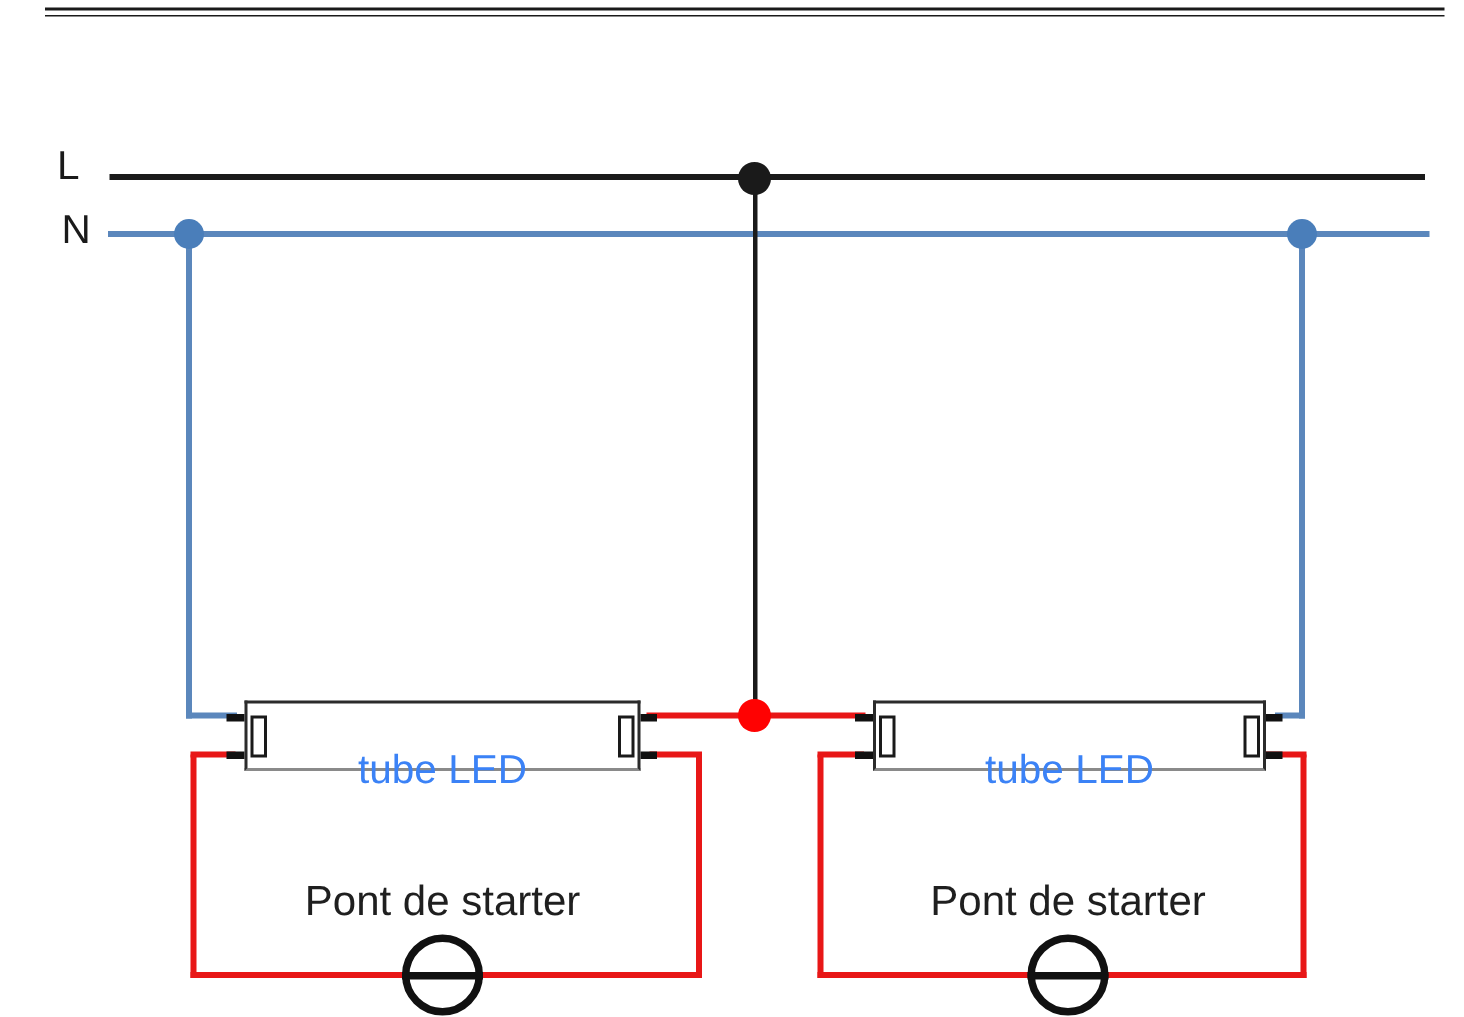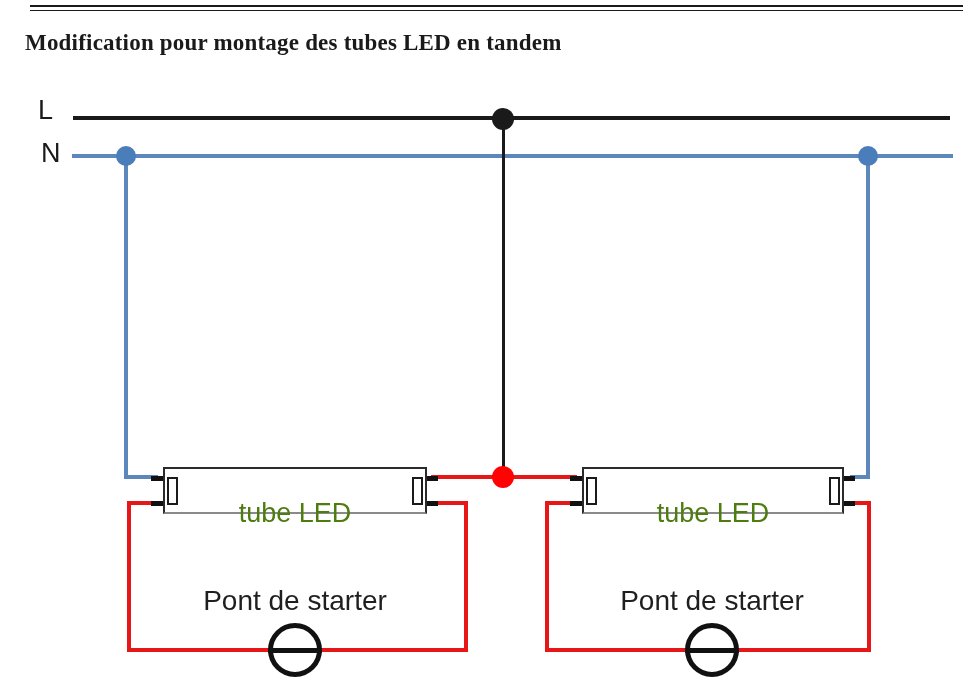--- a/index.html
+++ b/index.html
@@ -22,21 +22,21 @@
   }
   .bus-label{
     position:absolute;font-size:27px;color:var(--text);line-height:1;
   }
   .tube{
     position:absolute;box-sizing:border-box;height:47px;
     border:2px solid var(--tube-border);border-bottom-color:#8a8a8a;
     background:#ffffff;z-index:2;
     display:flex;align-items:center;justify-content:center;
   }
-  .tube-label{font-size:27px;color:#4d7c0f;white-space:nowrap;margin-top:45px;}
+  .tube-label{font-size:27px;color:#3b82f6;white-space:nowrap;margin-top:45px;}
   .cap{
     position:absolute;box-sizing:border-box;width:11px;height:28px;top:8px;
     border:2px solid #1a1a1a;background:#ffffff;
   }
   .cap-left{left:2px;}
   .cap-right{right:2px;}
   .pin{position:absolute;width:13px;height:5px;background:#111;z-index:2;}
   .starter{
     position:absolute;box-sizing:content-box;width:44px;height:44px;
     border:5px solid #111;border-radius:50%;background:#ffffff;z-index:4;
@@ -52,21 +52,20 @@
   .border-line{position:absolute;background:#1a1a1a;}
 </style>
 </head>
 <body>
 
 <div id="stage">
 
   <div class="border-line" style="left:30px;top:5px;width:933px;height:2px;"></div>
   <div class="border-line" style="left:30px;top:10px;width:933px;height:1px;"></div>
 
-  <div class="page-title">Modification pour montage des tubes LED en tandem</div>
 
   <div class="bus-label" style="left:38px;top:97px;">L</div>
   <div class="bus-label" style="left:41px;top:140px;">N</div>
 
   <div class="hline wire-black" style="left:73px;top:116px;width:877px;height:4px;"></div>
   <div class="hline wire-blue" style="left:72px;top:154px;width:881px;height:4px;"></div>
 
   <div class="vline wire-black" style="left:502px;top:118px;width:3px;height:359px;"></div>
 
   <div class="vline wire-blue" style="left:124px;top:156px;width:4px;height:323px;"></div>

